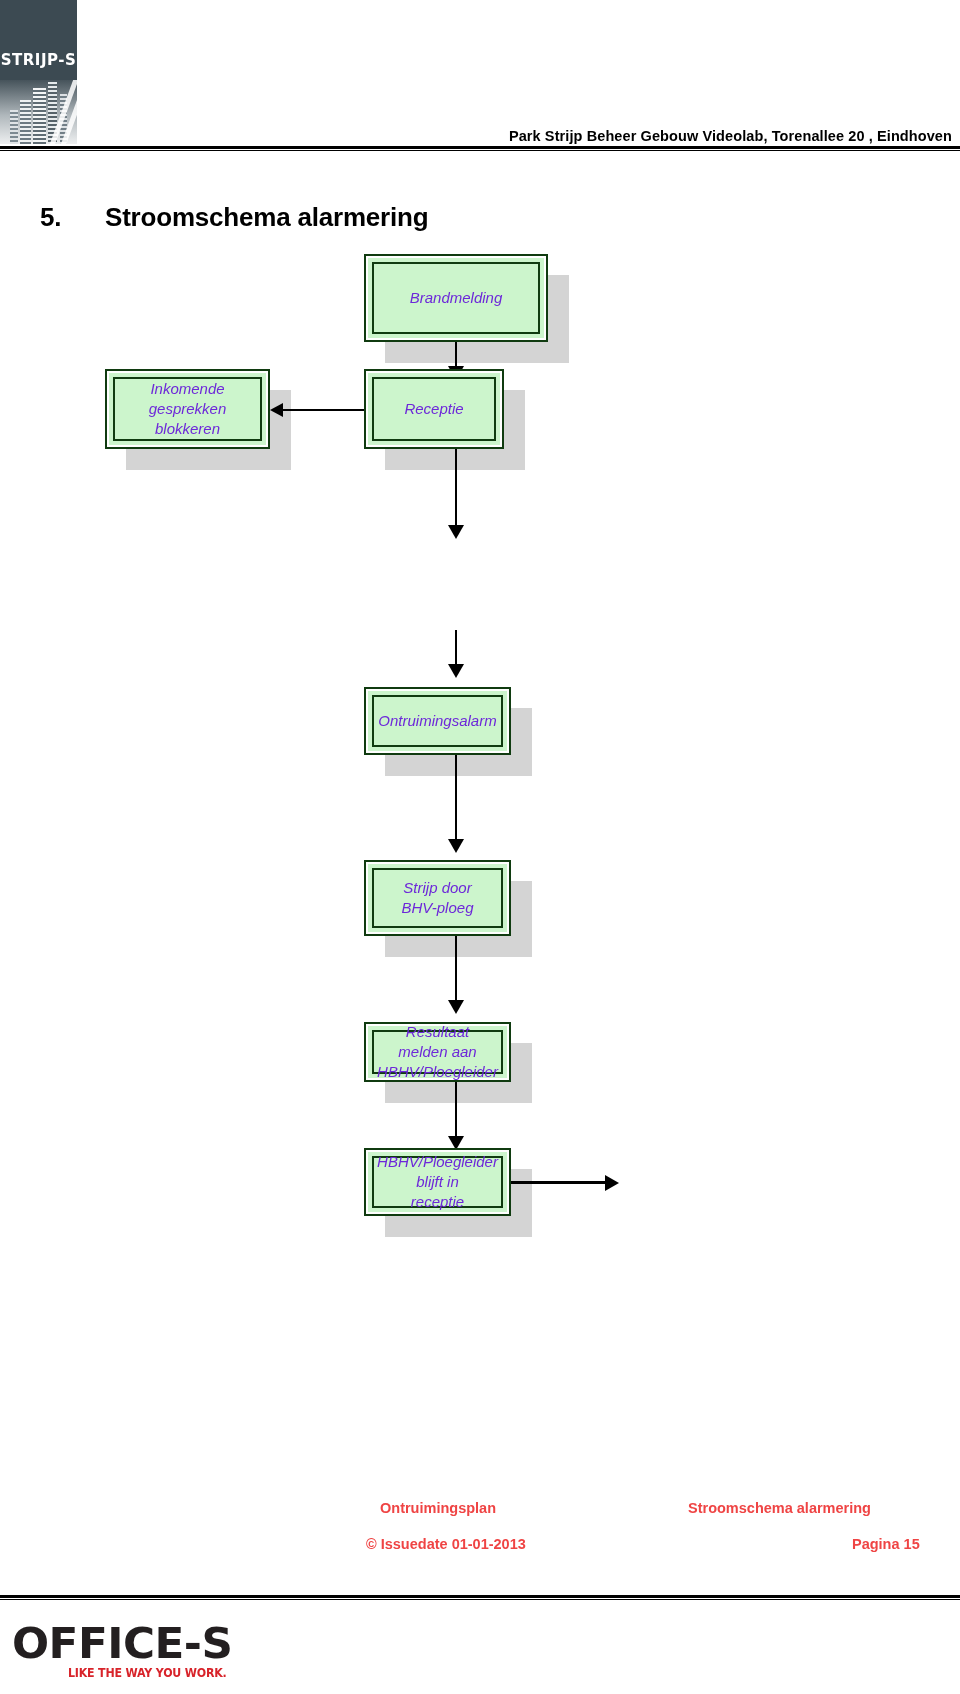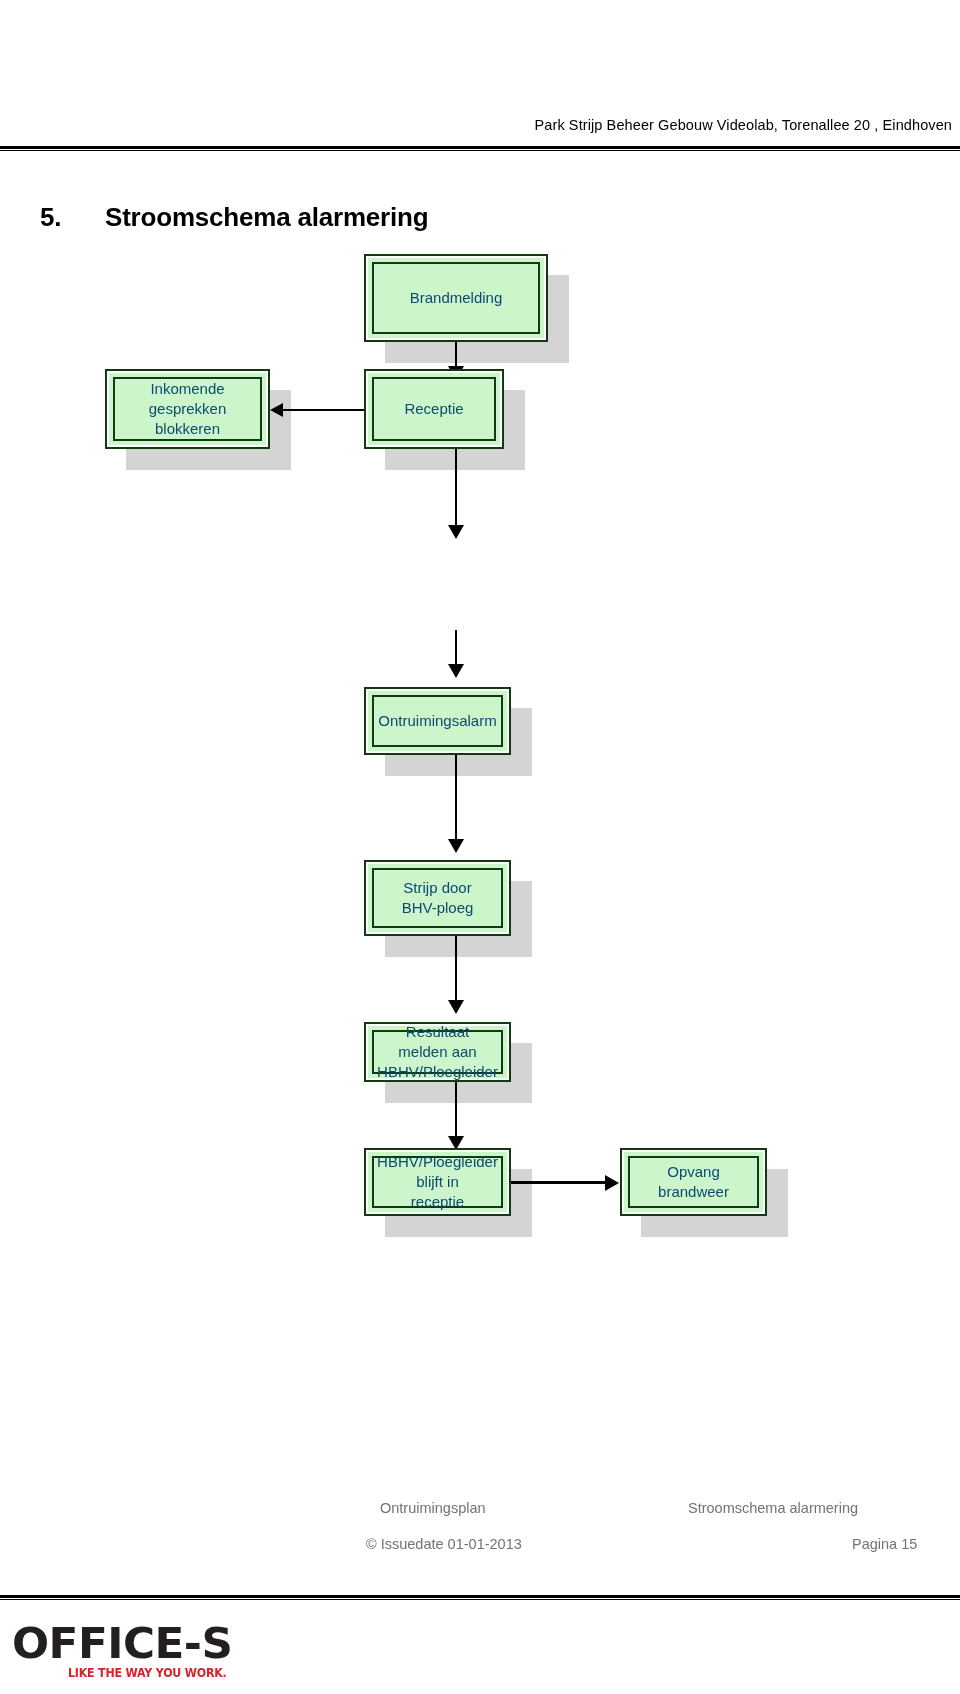--- a/index.html
+++ b/index.html
@@ -67,23 +67,23 @@
     background: repeating-linear-gradient(180deg,#e6eaec 0,#e6eaec 2px,#566269 2px,#566269 4px); }
   #brand-logo .bld.b6 { left: 60px; top: 14px; width: 7px; height: 50px;
     background: repeating-linear-gradient(180deg,#dde1e4 0,#dde1e4 2px,#717e86 2px,#717e86 4px); }
   #brand-logo .slash { position: absolute; background: #ffffff; opacity: .85;
     width: 5px; height: 86px; transform: rotate(20deg); }
   #brand-logo .slash.s1 { left: 62px; top: -12px; }
   #brand-logo .slash.s2 { left: 71px; top: -6px; }
 
   #header-address {
     position: absolute;
-    right: 8px; top: 117px;
+    right: 8px; top: 128px;
     font-family: "Liberation Sans", sans-serif;
-    font-weight: 400;
+    font-weight: 700;
     font-size: 14.5px;
     letter-spacing: 0.1px;
     color: #000000;
     white-space: nowrap;
   }
   #header-rule {
     position: absolute;
     left: 0; top: 146px;
     width: 960px; height: 0;
     border-top: 3px solid #000000;
@@ -130,23 +130,24 @@
     box-shadow: inset 0 0 0 6px #ccf5cc, inset 0 0 0 8px #103b10;
     display: flex;
     align-items: center;
     justify-content: center;
   }
   .node .label {
     position: relative;
     text-align: center;
     font-size: 15px;
     line-height: 20px;
-    color: #0c4a6e;
+    color: #6d28d9;
     padding: 0 6px;
     white-space: pre-line;
+    font-style: italic;
   }
 
   
   .conn {
     position: absolute;
     background: #000000;
   }
   .conn.v { width: 2px; }
   .conn.h { height: 2px; }
   .arrow {
@@ -204,35 +205,48 @@
     font-weight: 700;
     font-size: 11.5px;
     letter-spacing: -0.2px;
     color: #d8232a;
     transform: scaleX(0.96);
     transform-origin: left center;
     white-space: nowrap;
   }
   .foot-text {
     position: absolute;
-    font-weight: 400;
+    font-weight: 700;
     font-size: 14.5px;
-    color: #737373;
+    color: #ef4444;
     white-space: nowrap;
   }
   #foot-doc-title    { left: 380px; top: 1500px; }
   #foot-section      { left: 688px; top: 1500px; }
   #foot-issuedate    { left: 366px; top: 1536px; }
   #foot-page         { left: 852px; top: 1536px; }
 </style>
 </head>
 <body>
 
 <div id="header">
 
+  <div id="brand-logo">
+    <div class="logo-plate"></div>
+    <div class="logo-wordmark">STRIJP-S</div>
+    <div class="logo-photo">
+      <div class="bld b1"></div>
+      <div class="bld b2"></div>
+      <div class="bld b3"></div>
+      <div class="bld b5"></div>
+      <div class="bld b6"></div>
+      <div class="slash s1"></div>
+      <div class="slash s2"></div>
+    </div>
+  </div>
 
   <div id="header-address">Park Strijp Beheer Gebouw Videolab, Torenallee 20 , Eindhoven</div>
 
   <div id="header-rule"></div>
 </div>
 
 <div id="page-title">
   <span class="num">5.</span><span>Stroomschema alarmering</span>
 </div>
 
@@ -312,27 +326,20 @@
     <div class="frame">
       <div class="label">HBHV/Ploegleider
 blijft in
 receptie</div>
     </div>
   </div>
 
   <div class="conn h" style="left:511px; top:1181px; width:98px; height:3px;"></div>
   <div class="arrow right" style="left:605px; top:1175px;"></div>
 
-  <div class="node" style="left:620px; top:1148px; width:147px; height:68px;">
-    <div class="shadow"></div>
-    <div class="frame">
-      <div class="label">Opvang
-brandweer</div>
-    </div>
-  </div>
 
 </div>
 
 <div id="footer-rule"></div>
 
 <div class="foot-text" id="foot-doc-title">Ontruimingsplan</div>
 <div class="foot-text" id="foot-section">Stroomschema alarmering</div>
 <div class="foot-text" id="foot-issuedate">© Issuedate 01-01-2013</div>
 <div class="foot-text" id="foot-page">Pagina 15</div>
 

